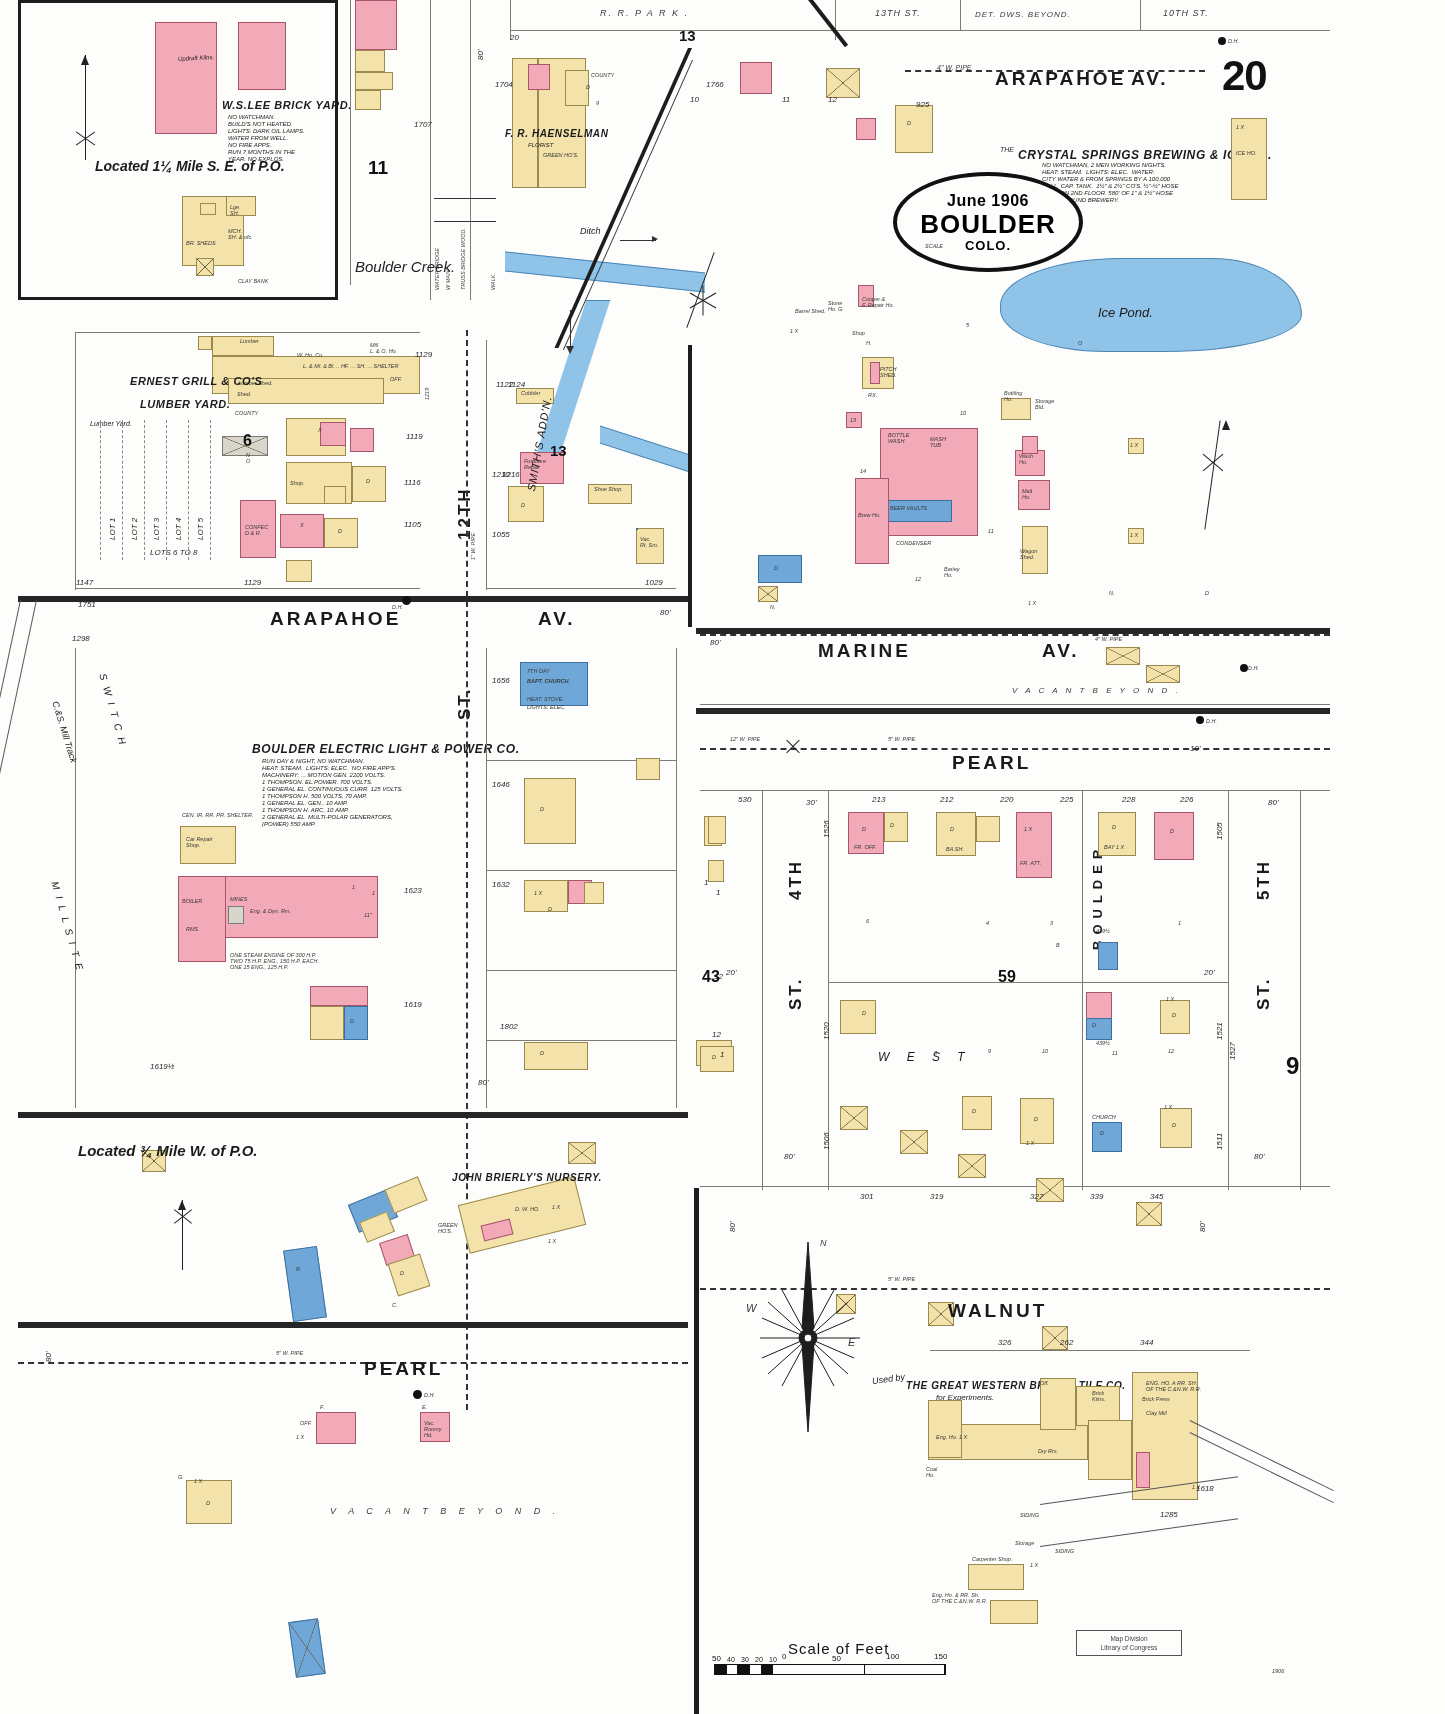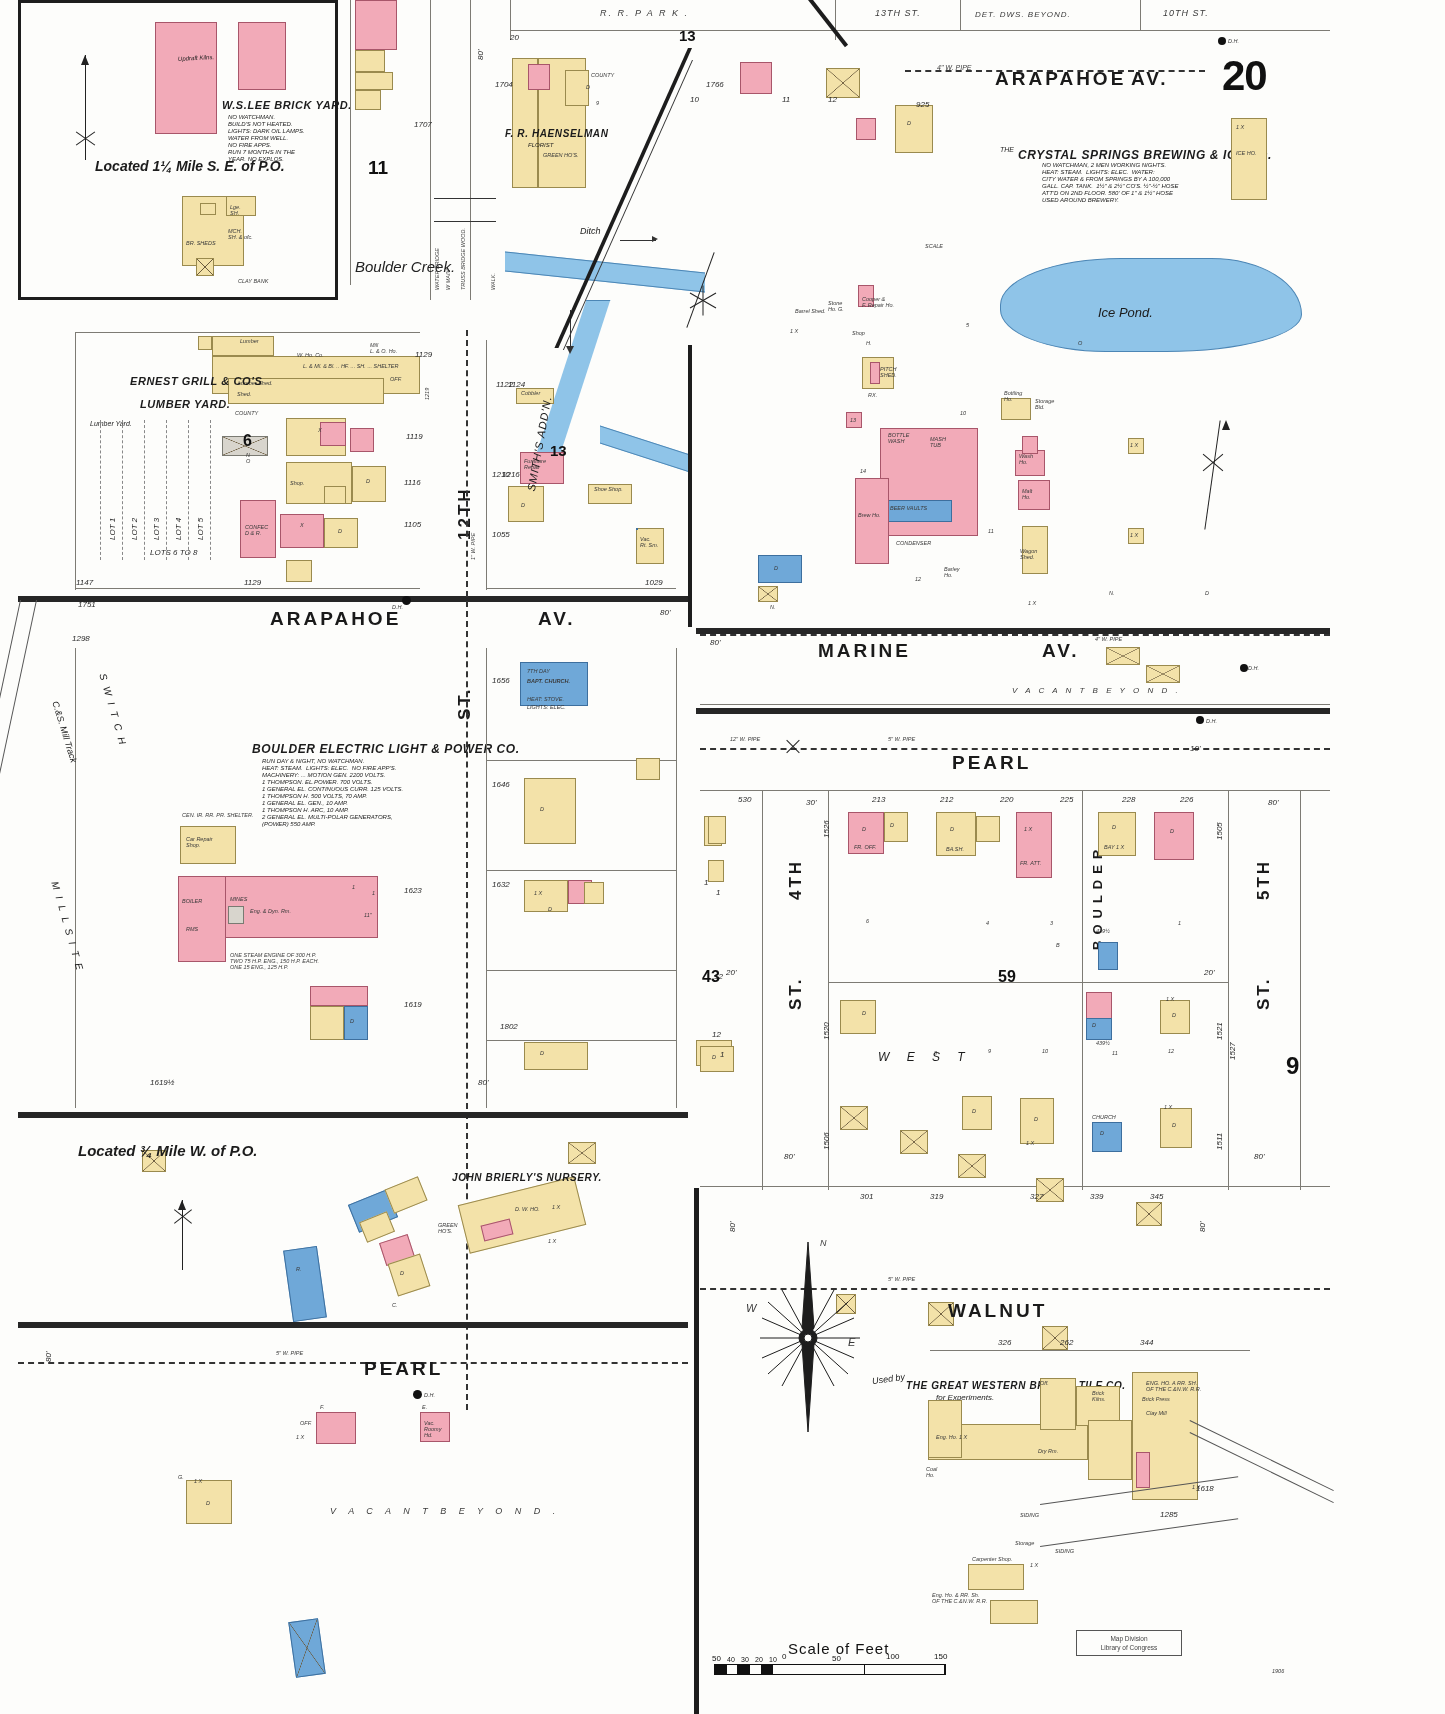--- a/index.html
+++ b/index.html
@@ -145,20 +145,25 @@
 
   <div class="hand" style="left:1000px;top:146px;font-size:7px;">THE</div>
   <div class="hand hand-title" style="left:1018px;top:148px;font-size:12px;">CRYSTAL SPRINGS BREWING &amp; ICE CO.</div>
   <div class="hand hand-xs" style="left:1042px;top:162px;white-space:pre;">NO WATCHMAN, 2 MEN WORKING NIGHTS.
 HEAT: STEAM.  LIGHTS: ELEC.  WATER:
 CITY WATER &amp; FROM SPRINGS BY A 100,000
 GALL. CAP. TANK.  1½" &amp; 2½" CO'S. ½"-½" HOSE
 ATT'D ON 2ND FLOOR. 580' OF 1" &amp; 1½" HOSE
 USED AROUND BREWERY.</div>
 
+  <div id="cartouche" style="left:893px;top:172px;">
+    <div class="c1">June 1906</div>
+    <div class="c2">BOULDER</div>
+    <div class="c3">COLO.</div>
+  </div>
   <div class="tiny" style="left:925px;top:243px;">SCALE</div>
 
   <div class="pond" style="left:1000px;top:258px;width:300px;height:92px;"></div>
   <div class="hand" style="left:1098px;top:305px;font-size:13px;">Ice  Pond.</div>
   <div class="bldg yellow" style="left:1231px;top:118px;width:36px;height:82px;"></div>
   <div class="tiny" style="left:1236px;top:150px;">ICE HO.</div>
   <div class="tiny" style="left:1236px;top:124px;">1 X</div>
 
   <div class="bldg pink" style="left:856px;top:118px;width:20px;height:22px;"></div>
   <div class="bldg yellow" style="left:895px;top:105px;width:38px;height:48px;"></div>
@@ -385,21 +390,21 @@
   <div class="tiny" style="left:372px;top:890px;">1</div>
   <div class="tiny" style="left:364px;top:912px;">11"</div>
   <div class="tiny" style="left:230px;top:952px;white-space:pre;">ONE STEAM ENGINE OF 300 H.P.
 TWO 75 H.P. ENG., 150 H.P. EACH.
 ONE 15 ENG., 125 H.P.</div>
   <div class="bldg pink" style="left:310px;top:986px;width:58px;height:20px;"></div>
   <div class="bldg yellow" style="left:310px;top:1006px;width:34px;height:34px;"></div>
   <div class="bldg blue" style="left:344px;top:1006px;width:24px;height:34px;"></div>
   <div class="tiny" style="left:350px;top:1018px;">D</div>
   <div class="bldg yellow xed" style="left:142px;top:1030px;width:24px;height:22px;"></div>
-  <div class="num" style="left:150px;top:1062px;margin-top:16px;">1619½</div>
+  <div class="num" style="left:150px;top:1062px;">1619½</div>
 
   <div class="abs" style="left:20px;top:600px;width:1px;height:560px;background:#555;transform:skewX(-12deg);transform-origin:top left;"></div>
   <div class="abs" style="left:36px;top:600px;width:1px;height:560px;background:#555;transform:skewX(-12deg);transform-origin:top left;"></div>
   <div class="hand" style="left:60px;top:700px;font-size:9px;transform:rotate(73deg);transform-origin:left top;">C.&amp;S. Mill Track</div>
   <div class="hand" style="left:108px;top:672px;font-size:10px;letter-spacing:2px;transform:rotate(74deg);transform-origin:left top;">S W I T C H</div>
   <div class="hand" style="left:60px;top:880px;font-size:10px;letter-spacing:2px;transform:rotate(74deg);transform-origin:left top;">M I L L  S I T E</div>
   <div class="num" style="left:78px;top:600px;">1751</div>
   <div class="num" style="left:72px;top:634px;">1298</div>
 
   <div class="thinline" style="left:486px;top:648px;width:1px;height:460px;"></div>

